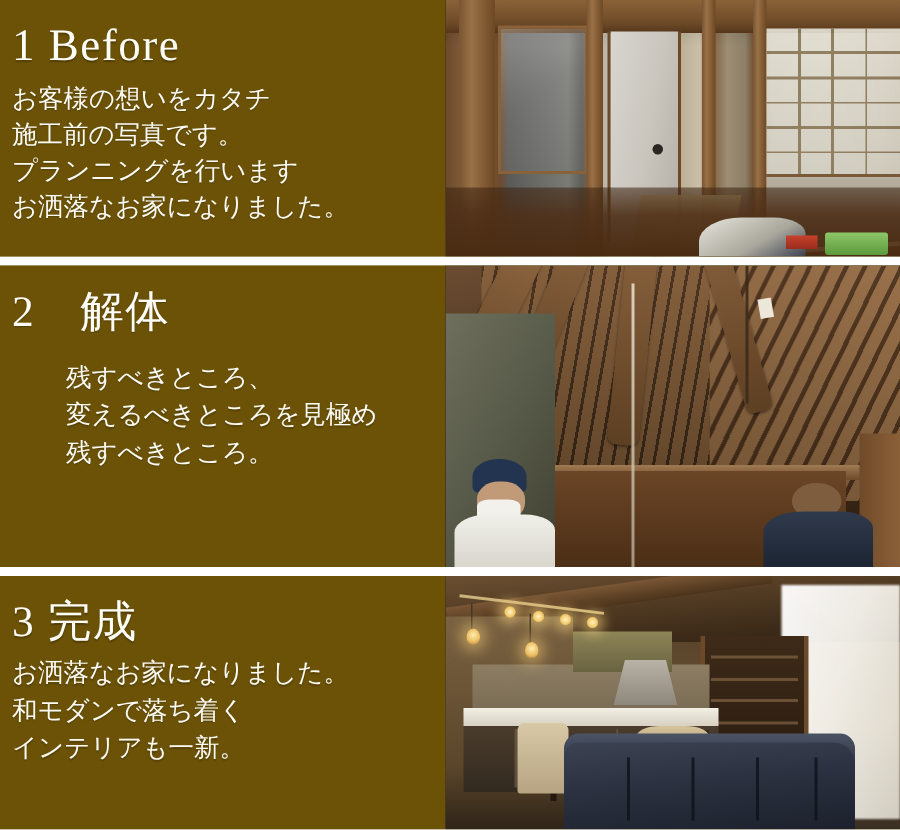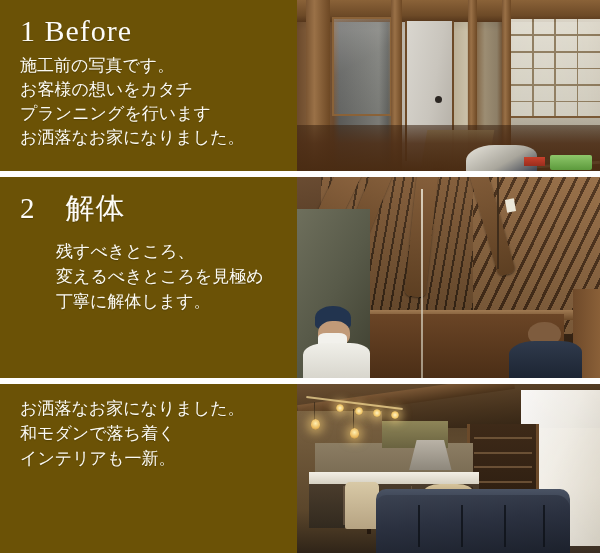--- a/index.html
+++ b/index.html
@@ -35,21 +35,21 @@
   .panel-2 { height: 212px; margin-top: 6px; }
   .panel-3 { height: 179px; margin-top: 6px; }
 
   .text-col {
     position: relative;
     width: 297px;
     flex: 0 0 297px;
     background: #6b5206;
     color: #ffffff;
     box-sizing: border-box;
-    padding: 12px 0 0 18px;
+    padding: 12px 0 0 6px;
   }
 
   .step-title {
     font-family: "Liberation Serif", "DejaVu Serif", serif;
     font-size: 30px;
     line-height: 38px;
     font-weight: 400;
     color: #fdfcf7;
     letter-spacing: 1px;
     text-shadow: 0 1px 1px rgba(0,0,0,0.25);
@@ -422,22 +422,22 @@
 </style>
 </head>
 <body>
 
 <div id="root">
 
   <section class="step-panel panel-1">
     <div class="text-col">
       <h2 class="step-title">1 Before</h2>
       <div class="step-body">
+        <div class="body-line">お客様の想いをカタチ</div>
         <div class="body-line">施工前の写真です。</div>
-        <div class="body-line">お客様の想いをカタチ</div>
         <div class="body-line">プランニングを行います</div>
         <div class="body-line">お洒落なお家になりました。</div>
       </div>
     </div>
     <div class="photo-col">
       <div class="photo ph1">
         <div class="beam-top"></div>
         <div class="post post-a"></div>
         <div class="glassdoor gd1"></div>
         <div class="post post-b"></div>
@@ -467,21 +467,21 @@
       </div>
     </div>
   </section>
 
   <section class="step-panel panel-2">
     <div class="text-col">
       <h2 class="step-title">2　解体</h2>
       <div class="step-body">
         <div class="body-line">残すべきところ、</div>
         <div class="body-line">変えるべきところを見極め</div>
-        <div class="body-line">丁寧に解体します。</div>
+        <div class="body-line">残すべきところ。</div>
       </div>
     </div>
     <div class="photo-col">
       <div class="photo ph2">
         <div class="roofbase"></div>
         <div class="slope"></div>
         <div class="rafter r1"></div>
         <div class="rafter r2"></div>
         <div class="rafter r3"></div>
         <div class="rafter r4"></div>
@@ -501,20 +501,21 @@
         <div class="worker-r">
           <span class="head"></span>
           <span class="body"></span>
         </div>
       </div>
     </div>
   </section>
 
   <section class="step-panel panel-3">
     <div class="text-col">
+      <h2 class="step-title">3 完成</h2>
       <div class="step-body">
         <div class="body-line">お洒落なお家になりました。</div>
         <div class="body-line">和モダンで落ち着く</div>
         <div class="body-line">インテリアも一新。</div>
       </div>
     </div>
     <div class="photo-col">
       <div class="photo ph3">
         <div class="ceiling"></div>
         <div class="ceil-beam"></div>

